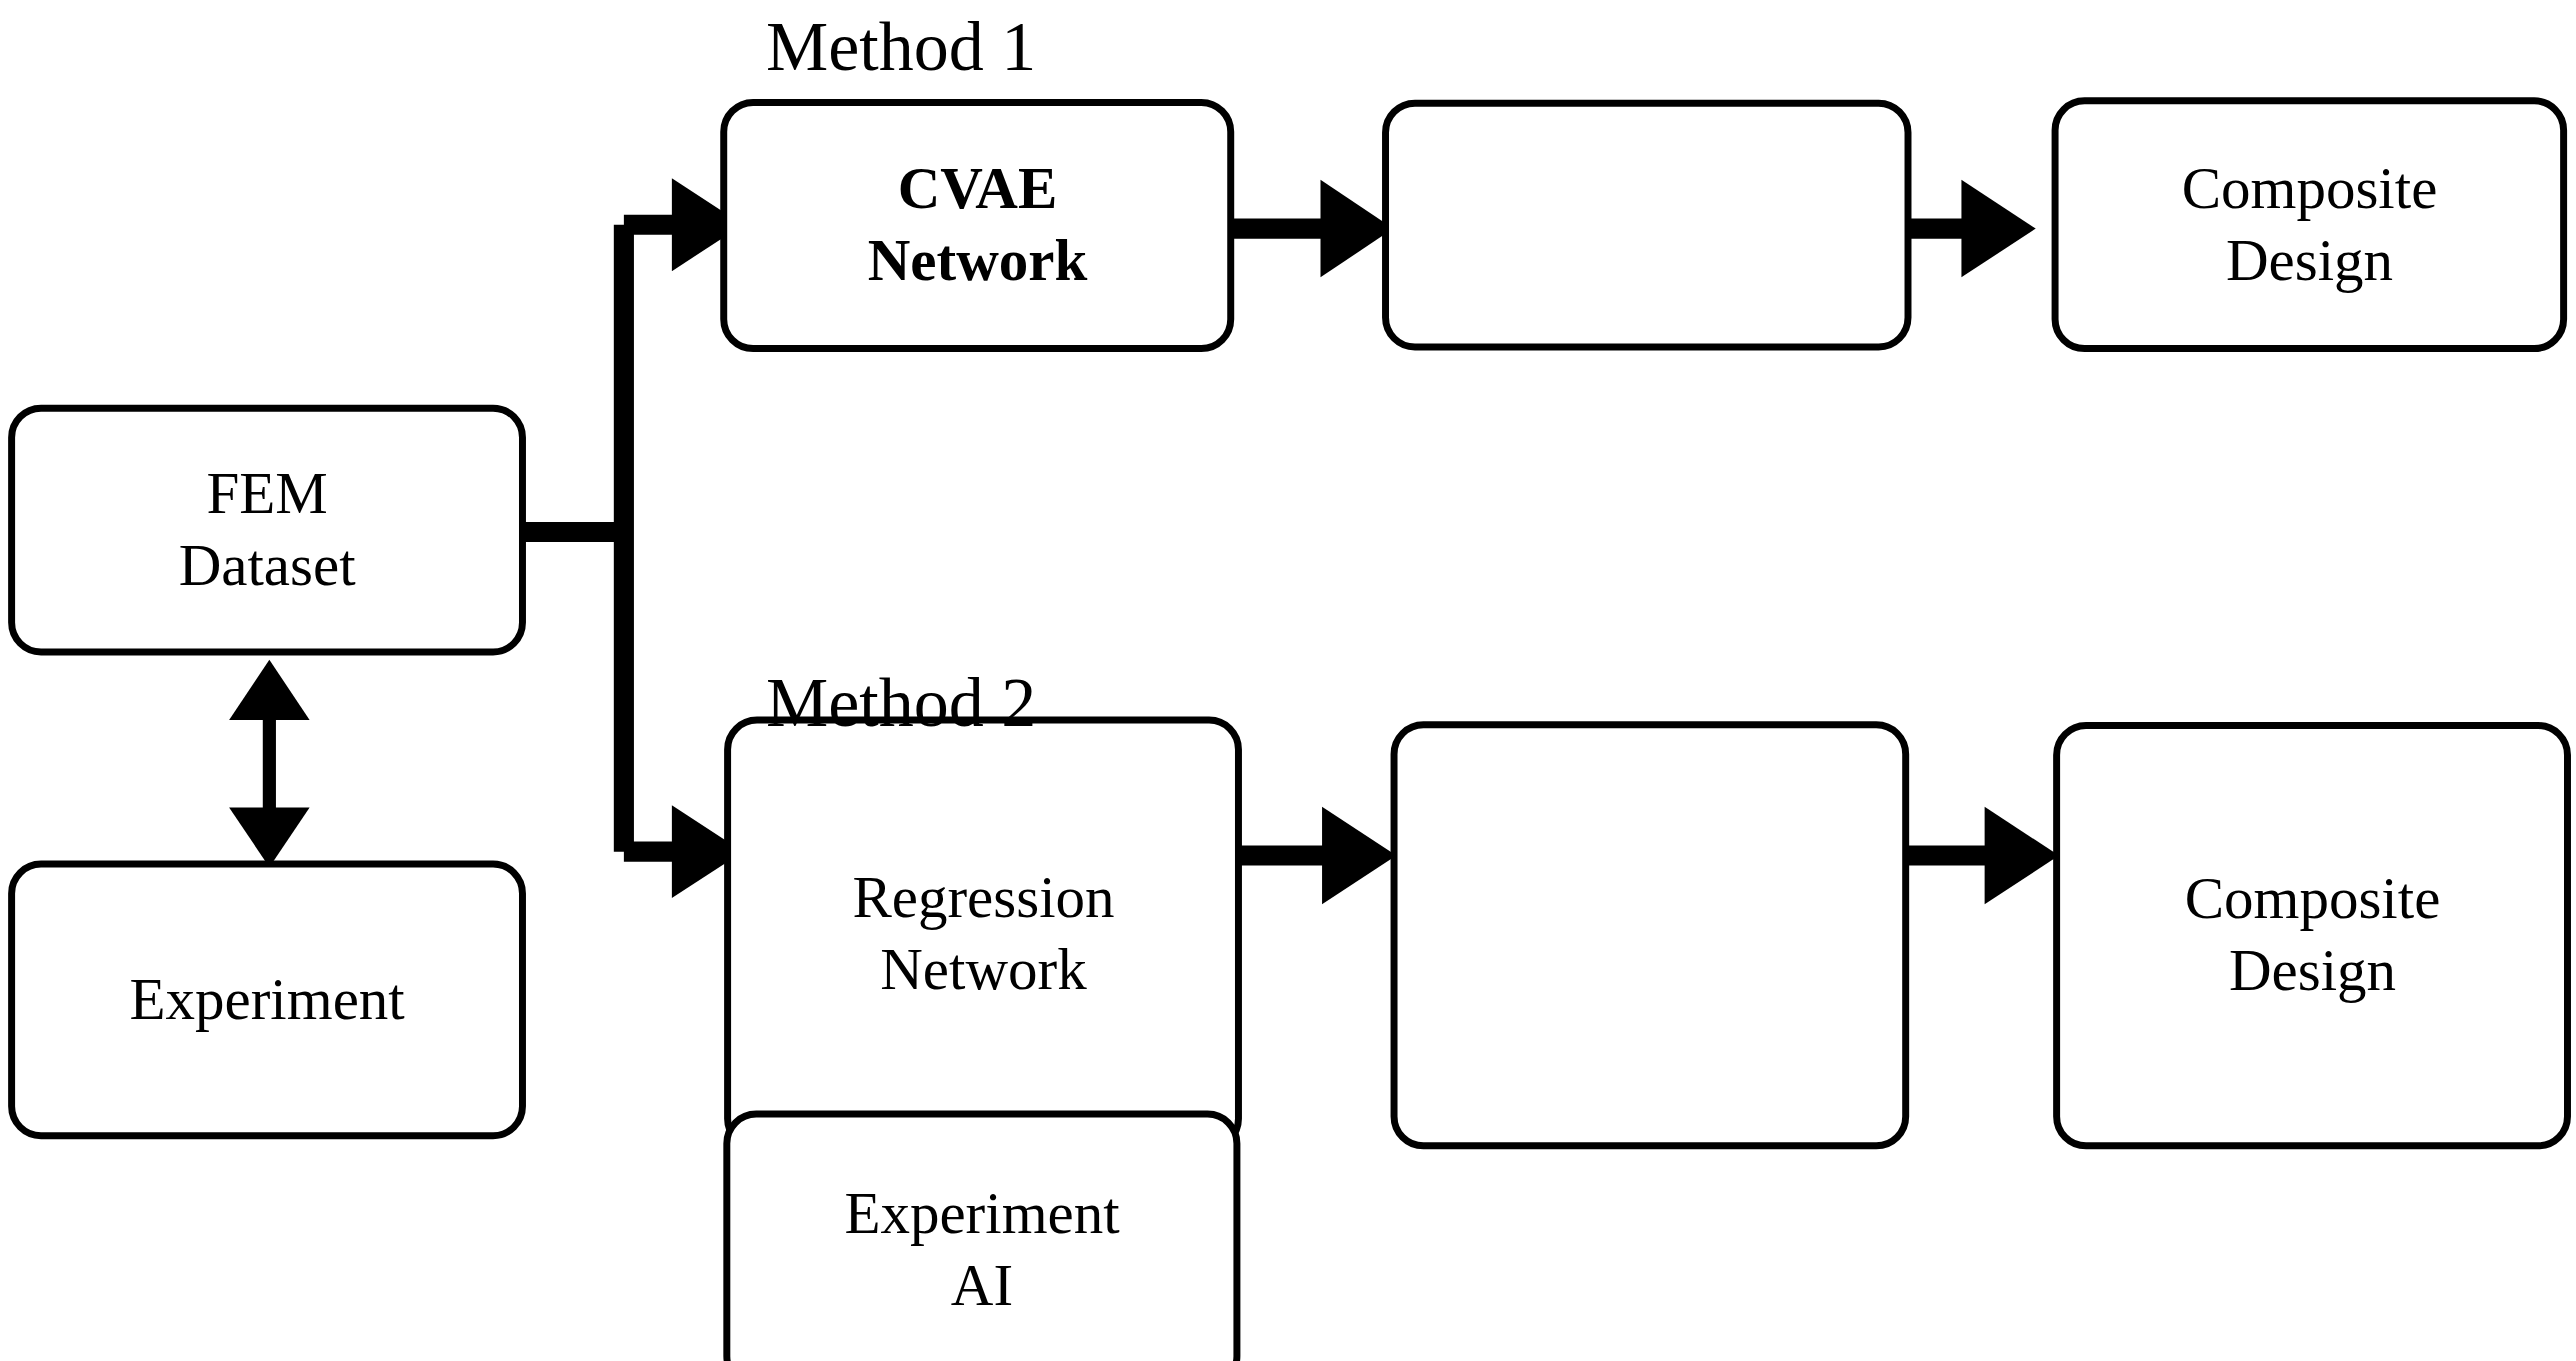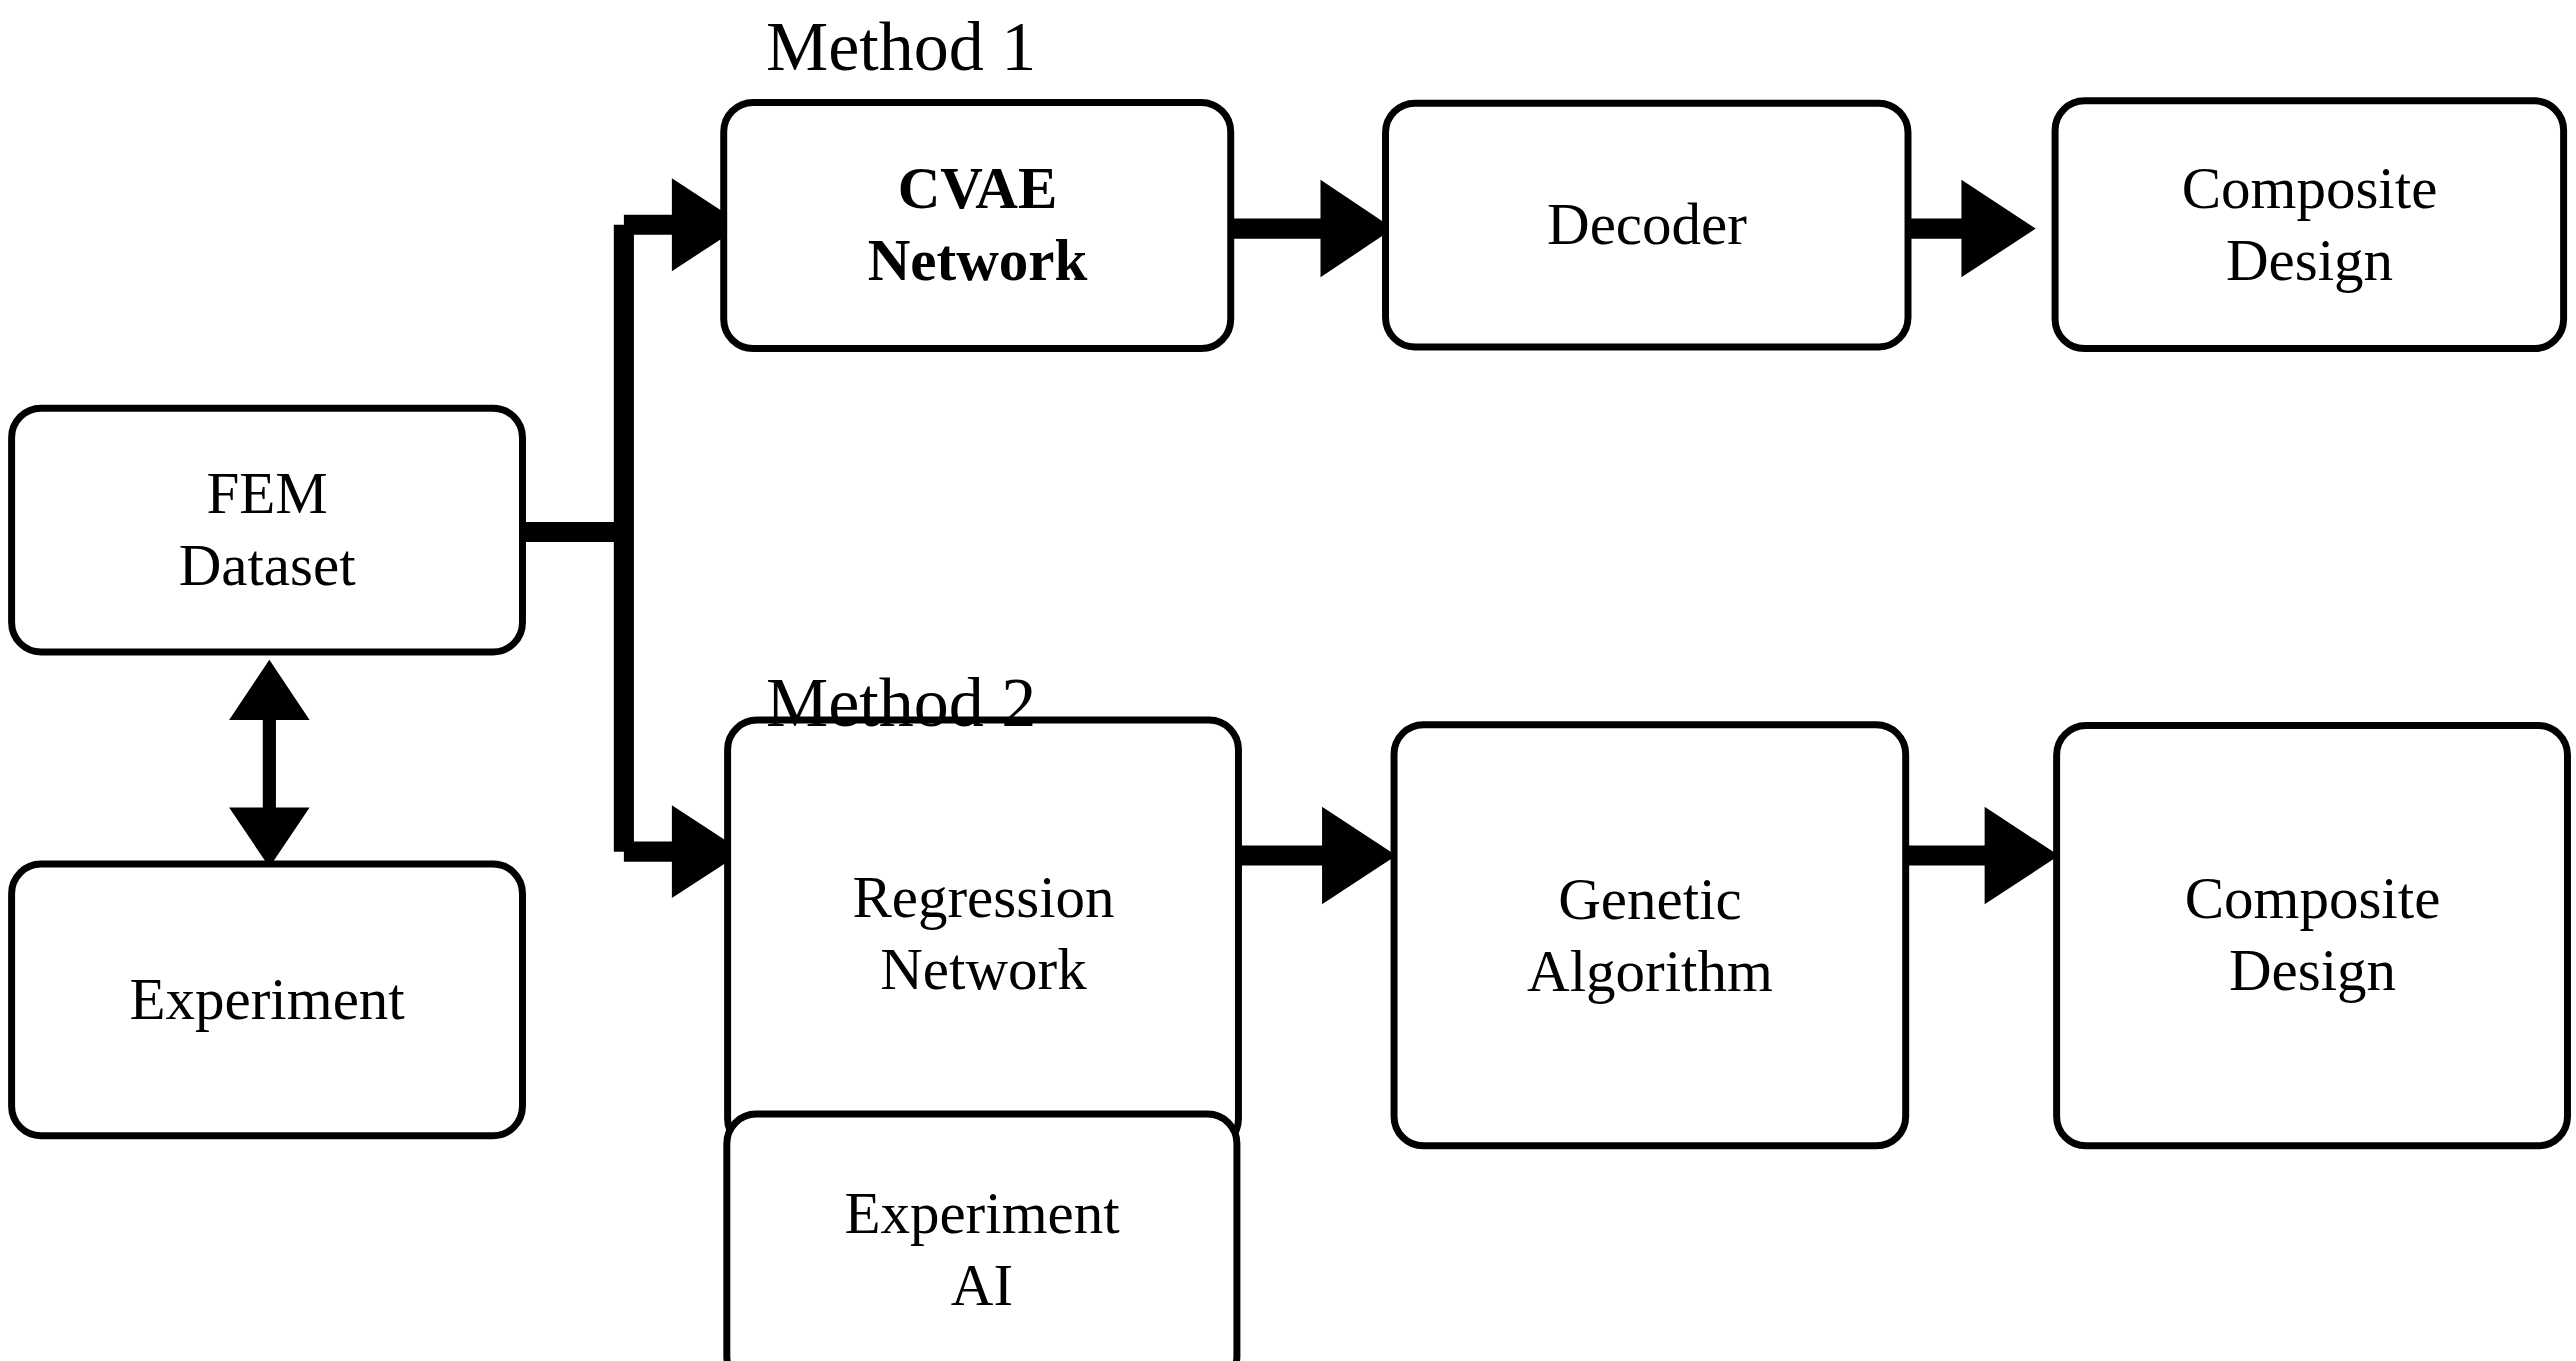--- a/index.html
+++ b/index.html
@@ -121,38 +121,31 @@
   <div class="node-label" style="left:11.6px; top:408px; width:511px; height:244px;">
     <span>FEM</span>
     <span>Dataset</span>
   </div>
 
   <div class="node-label" style="left:724px; top:102px; width:507px; height:246px;font-weight:bold;">
     <span>CVAE</span>
     <span>Network</span>
   </div>
 
-  <div class="node-label" style="left:1386px; top:103px; width:522px; height:244px;">
-    <span>Decoder</span>
-  </div>
 
   <div class="node-label" style="left:2055px; top:101px; width:509px; height:248px;">
     <span>Composite</span>
     <span>Design</span>
   </div>
 
   <div class="node-label" style="left:728px; top:720px; width:511px; height:428px;">
     <span>Regression</span>
     <span>Network</span>
   </div>
 
-  <div class="node-label" style="left:1394px; top:725px; width:512px; height:421px;">
-    <span>Genetic</span>
-    <span>Algorithm</span>
-  </div>
 
   <div class="node-label" style="left:2057px; top:725px; width:511px; height:420px;">
     <span>Composite</span>
     <span>Design</span>
   </div>
 
   <div class="node-label" style="left:727px; top:1114px; width:510px; height:272px;">
     <span>Experiment</span>
     <span>AI</span>
   </div>

